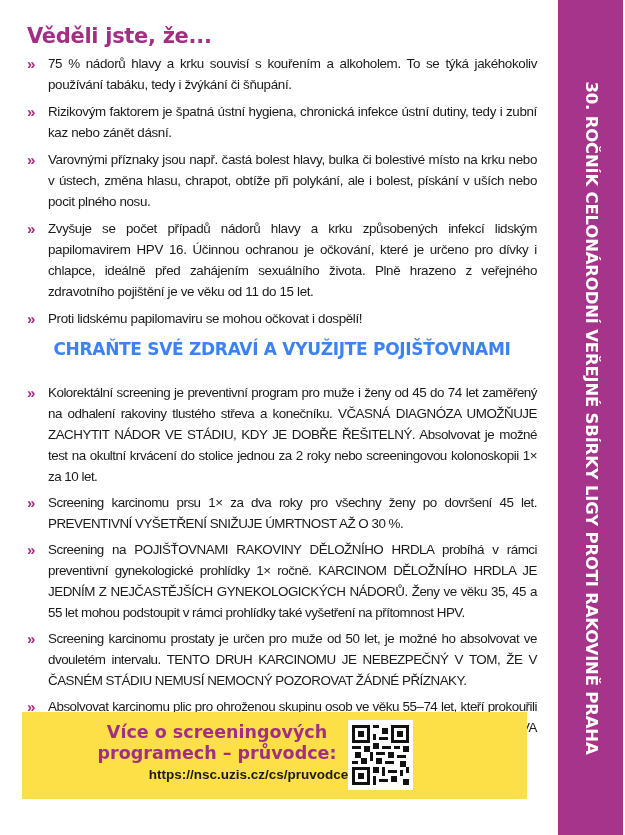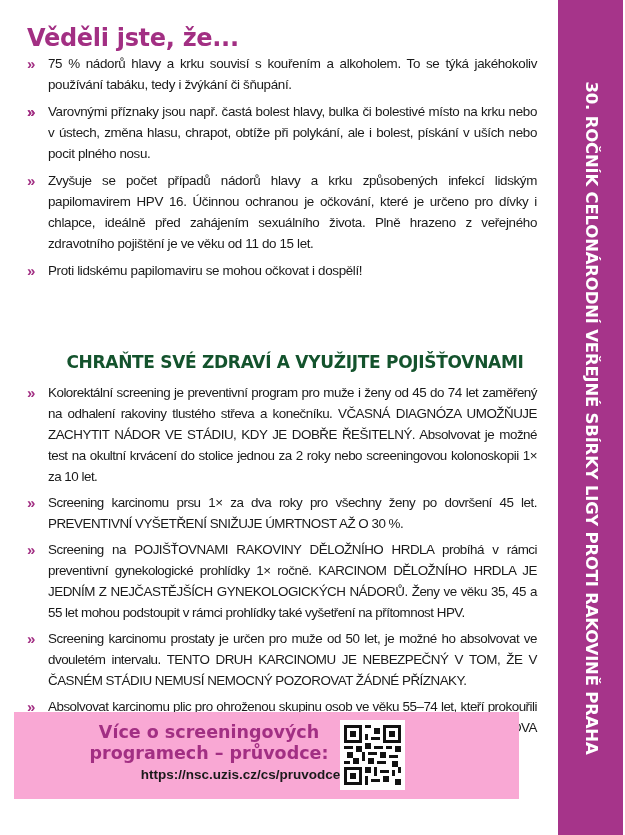--- a/index.html
+++ b/index.html
@@ -3,39 +3,39 @@
 <meta charset="utf-8">
 <style>
   html, body { margin:0; padding:0; }
   body {
     width:625px; height:835px; background:#ffffff; position:relative; overflow:hidden;
     font-family: "Liberation Sans", "DejaVu Sans", sans-serif; color:#1a1a1a;
   }
   .main { position:absolute; left:0; top:0; width:558px; height:835px; }
   .title {
     position:absolute; left:27px; top:24px; margin:0;
-    font-family:"DejaVu Sans", sans-serif; font-weight:bold; font-size:24px;
+    font-family:"DejaVu Sans", sans-serif; font-weight:bold; font-size:21px;
     color:#a22f83; letter-spacing:-0.3px;
   }
   ul.list { list-style:none; margin:0; padding:0; position:absolute; left:27px; width:510px; }
   ul.list li { position:relative; padding-left:21px; font-size:13.4px; line-height:21px; margin-bottom:6px; text-align:justify; transform-origin:left; letter-spacing:-0.35px; }
   ul.list li .bul {
     position:absolute; left:0; top:0; color:#a22f83; font-weight:bold; font-size:15px;
   }
   ul.list li b { font-weight:normal; }
   #facts { top:53px; }
   #screenings { top:382px; }
   #screenings li { margin-bottom:5px; letter-spacing:-0.5px; }
   .headline {
     position:absolute; left:18px; top:335px; width:520px; text-align:center;
     font-family:"DejaVu Sans", sans-serif; font-weight:bold; font-size:17px;
-    line-height:21px; color:#14532d; margin:17px; letter-spacing:-0.3px;
+    line-height:21px; color:#3b82f6; margin:4px; letter-spacing:-0.3px;
   }
   .promo {
-    position:absolute; left:14px; top:712px; width:505px; height:87px; background:#f9a8d4;
+    position:absolute; left:22px; top:712px; width:505px; height:87px; background:#fde047;
   }
   .promo-text { position:absolute; left:60px; top:10px; width:270px; text-align:center; }
   .promo-title {
     font-family:"DejaVu Sans", sans-serif; font-weight:bold; font-size:17.5px; line-height:21px;
     color:#a22f83; margin:0;
   }
   .promo-url { font-weight:bold; font-size:13.5px; color:#1a1a1a; margin-top:3px;text-align:right; }
   .qr { position:absolute; left:326px; top:8px; width:65px; height:70px; background:#fff; }
   .qr svg { position:absolute; left:4px; top:5px; }
   .side {
@@ -49,21 +49,21 @@
   }
 </style>
 </head>
 <body>
 
 <div class="main">
   <h1 class="title">Věděli jste, že...</h1>
 
   <ul class="list" id="facts">
     <li><span class="bul">»</span><span>75 % nádorů hlavy a krku souvisí s kouřením a alkoholem. To se týká jakéhokoliv používání tabáku, tedy i žvýkání či šňupání.</span></li>
-    <li><span class="bul">»</span></li>
+    <li><span class="bul">»</span><span>Rizikovým faktorem je špatná ústní hygiena, chronická infekce ústní dutiny, tedy i zubní kaz nebo zánět dásní.</span></li>
     <li><span class="bul">»</span><span>Varovnými příznaky jsou např. častá bolest hlavy, bulka či bolestivé místo na krku nebo v ústech, změna hlasu, chrapot, obtíže při polykání, ale i bolest, pískání v uších nebo pocit plného nosu.</span></li>
     <li><span class="bul">»</span><span>Zvyšuje se počet případů nádorů hlavy a krku způsobených infekcí lidským papilomavirem HPV 16. Účinnou ochranou je očkování, které je určeno pro dívky i chlapce, ideálně před zahájením sexuálního života. Plně hrazeno z veřejného zdravotního pojištění je ve věku od 11 do 15 let.</span></li>
     <li><span class="bul">»</span><span>Proti lidskému papilomaviru se mohou očkovat i dospělí!</span></li>
   </ul>
 
   <h2 class="headline">
     <span>CHRAŇTE SVÉ ZDRAVÍ A VYUŽIJTE POJIŠŤOVNAMI</span><br>
   </h2>
 
   <ul class="list" id="screenings">

